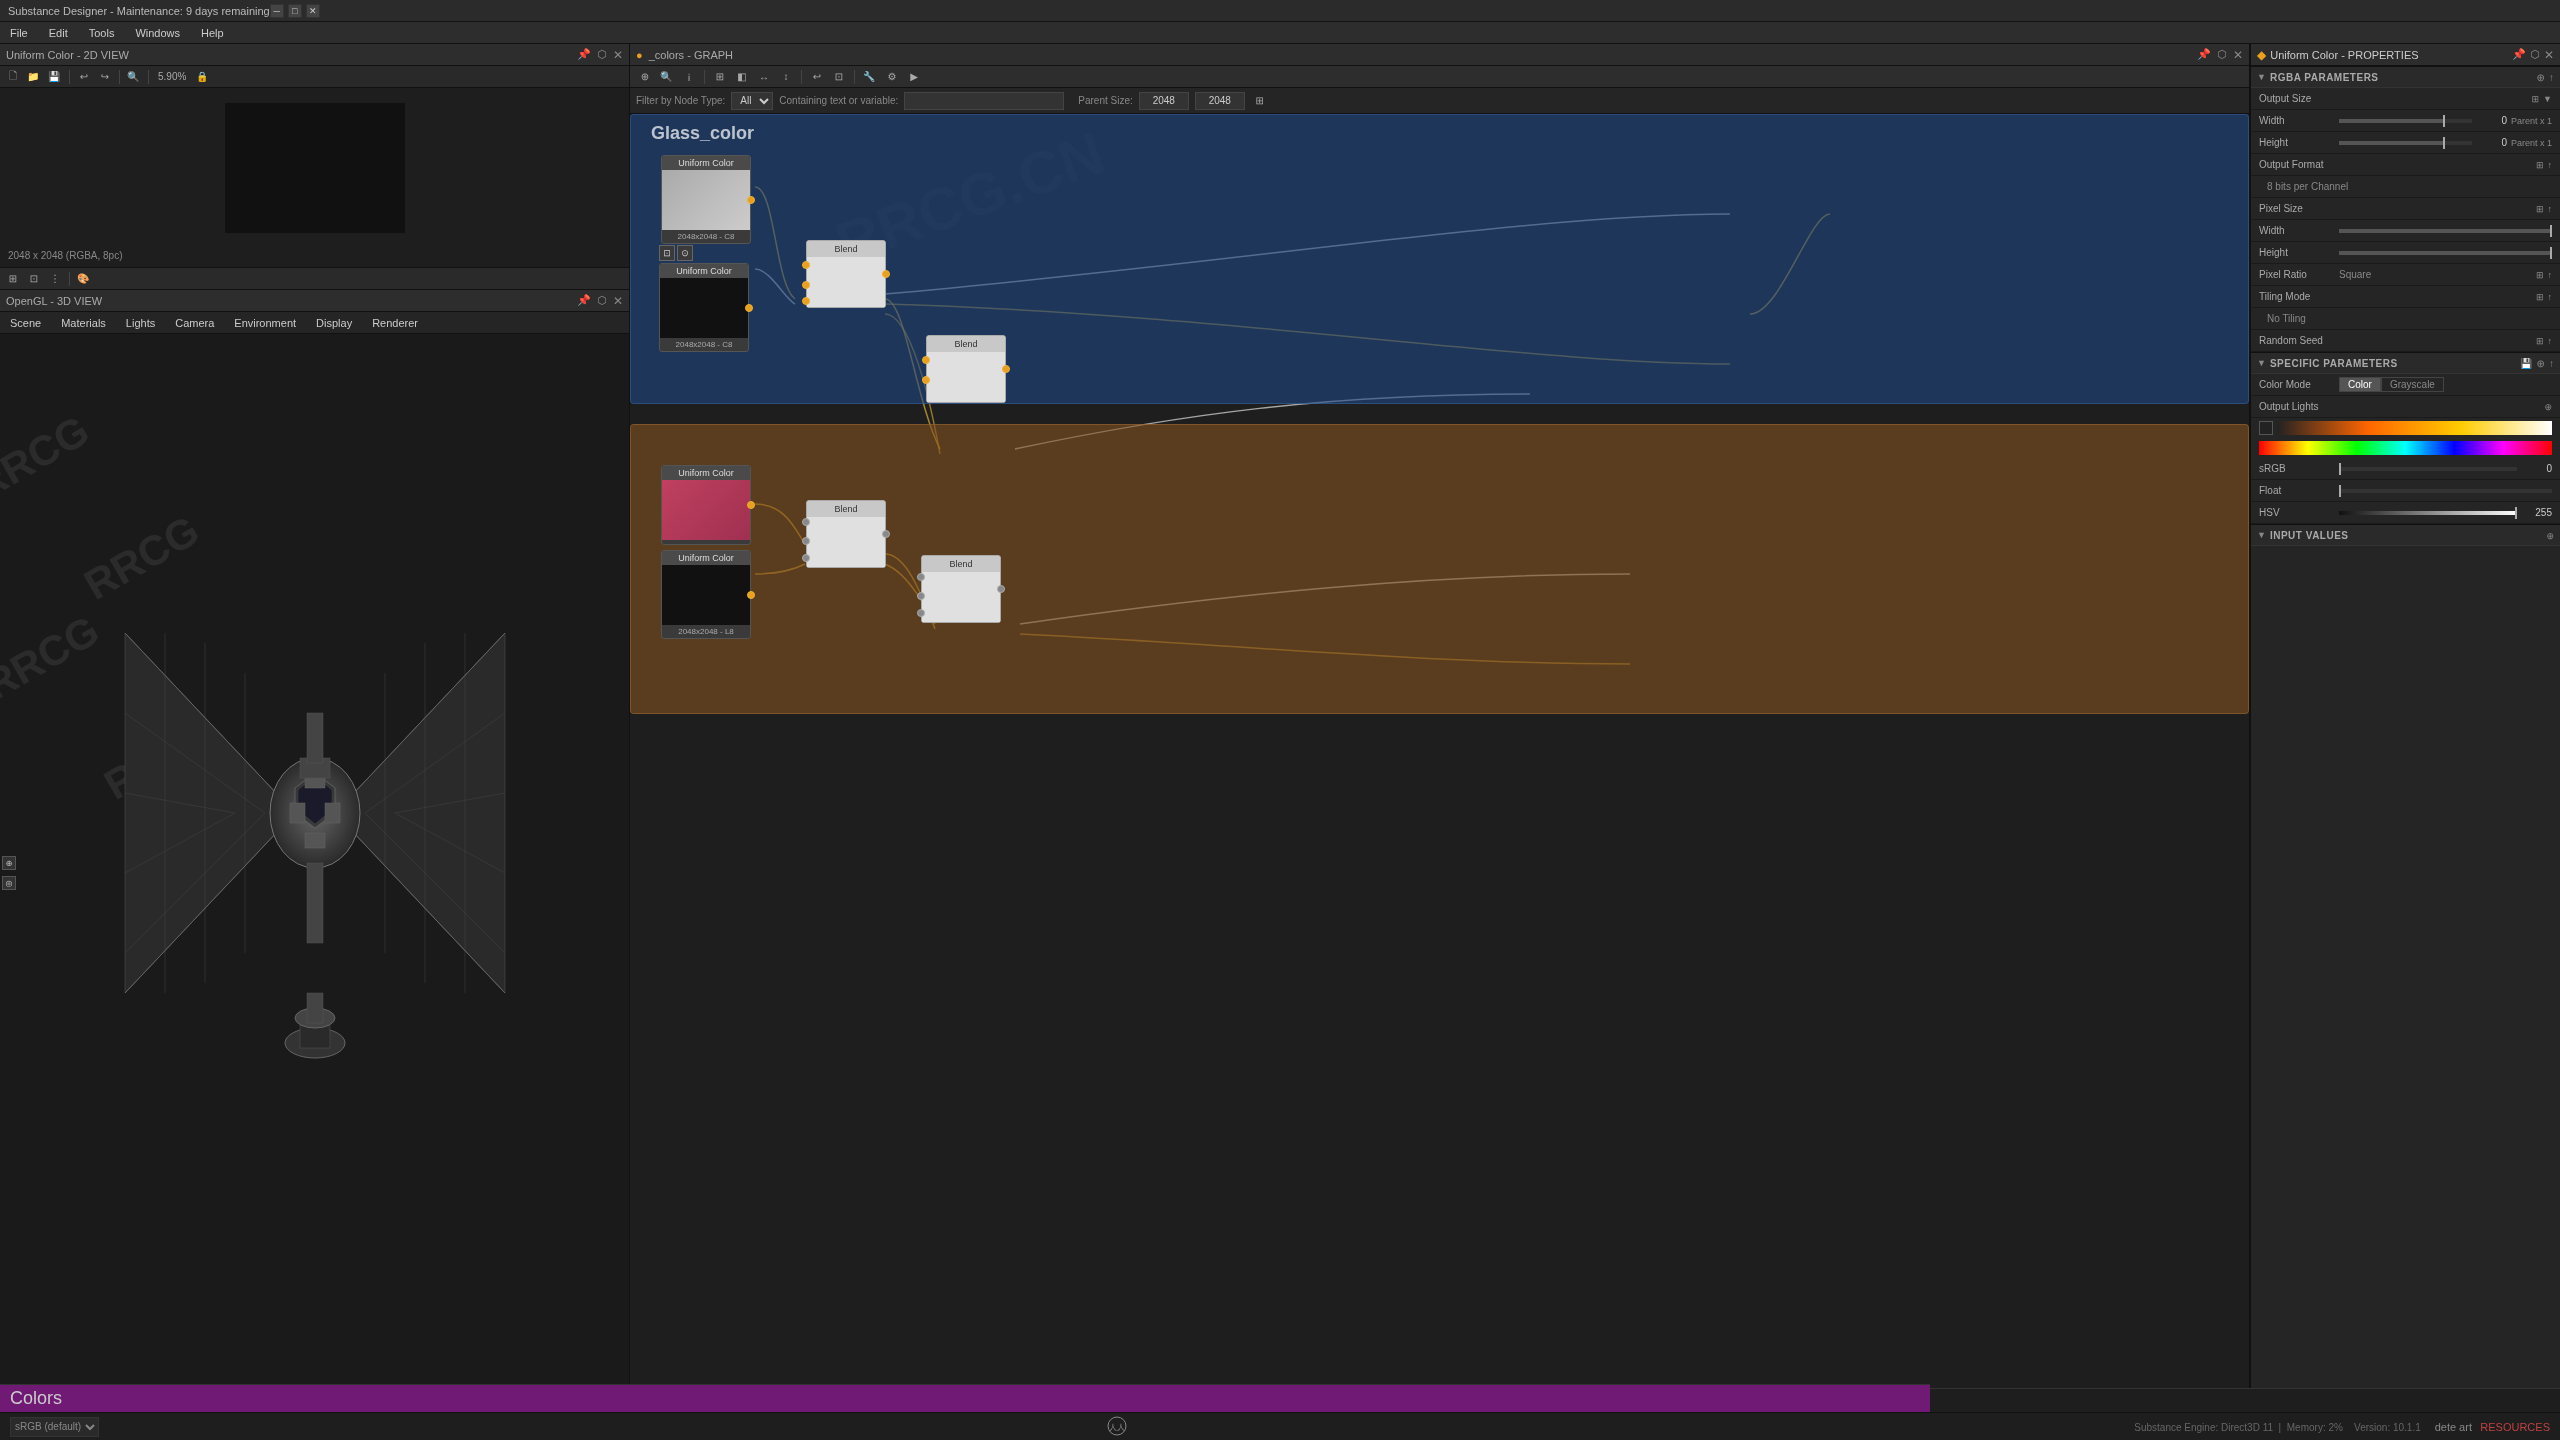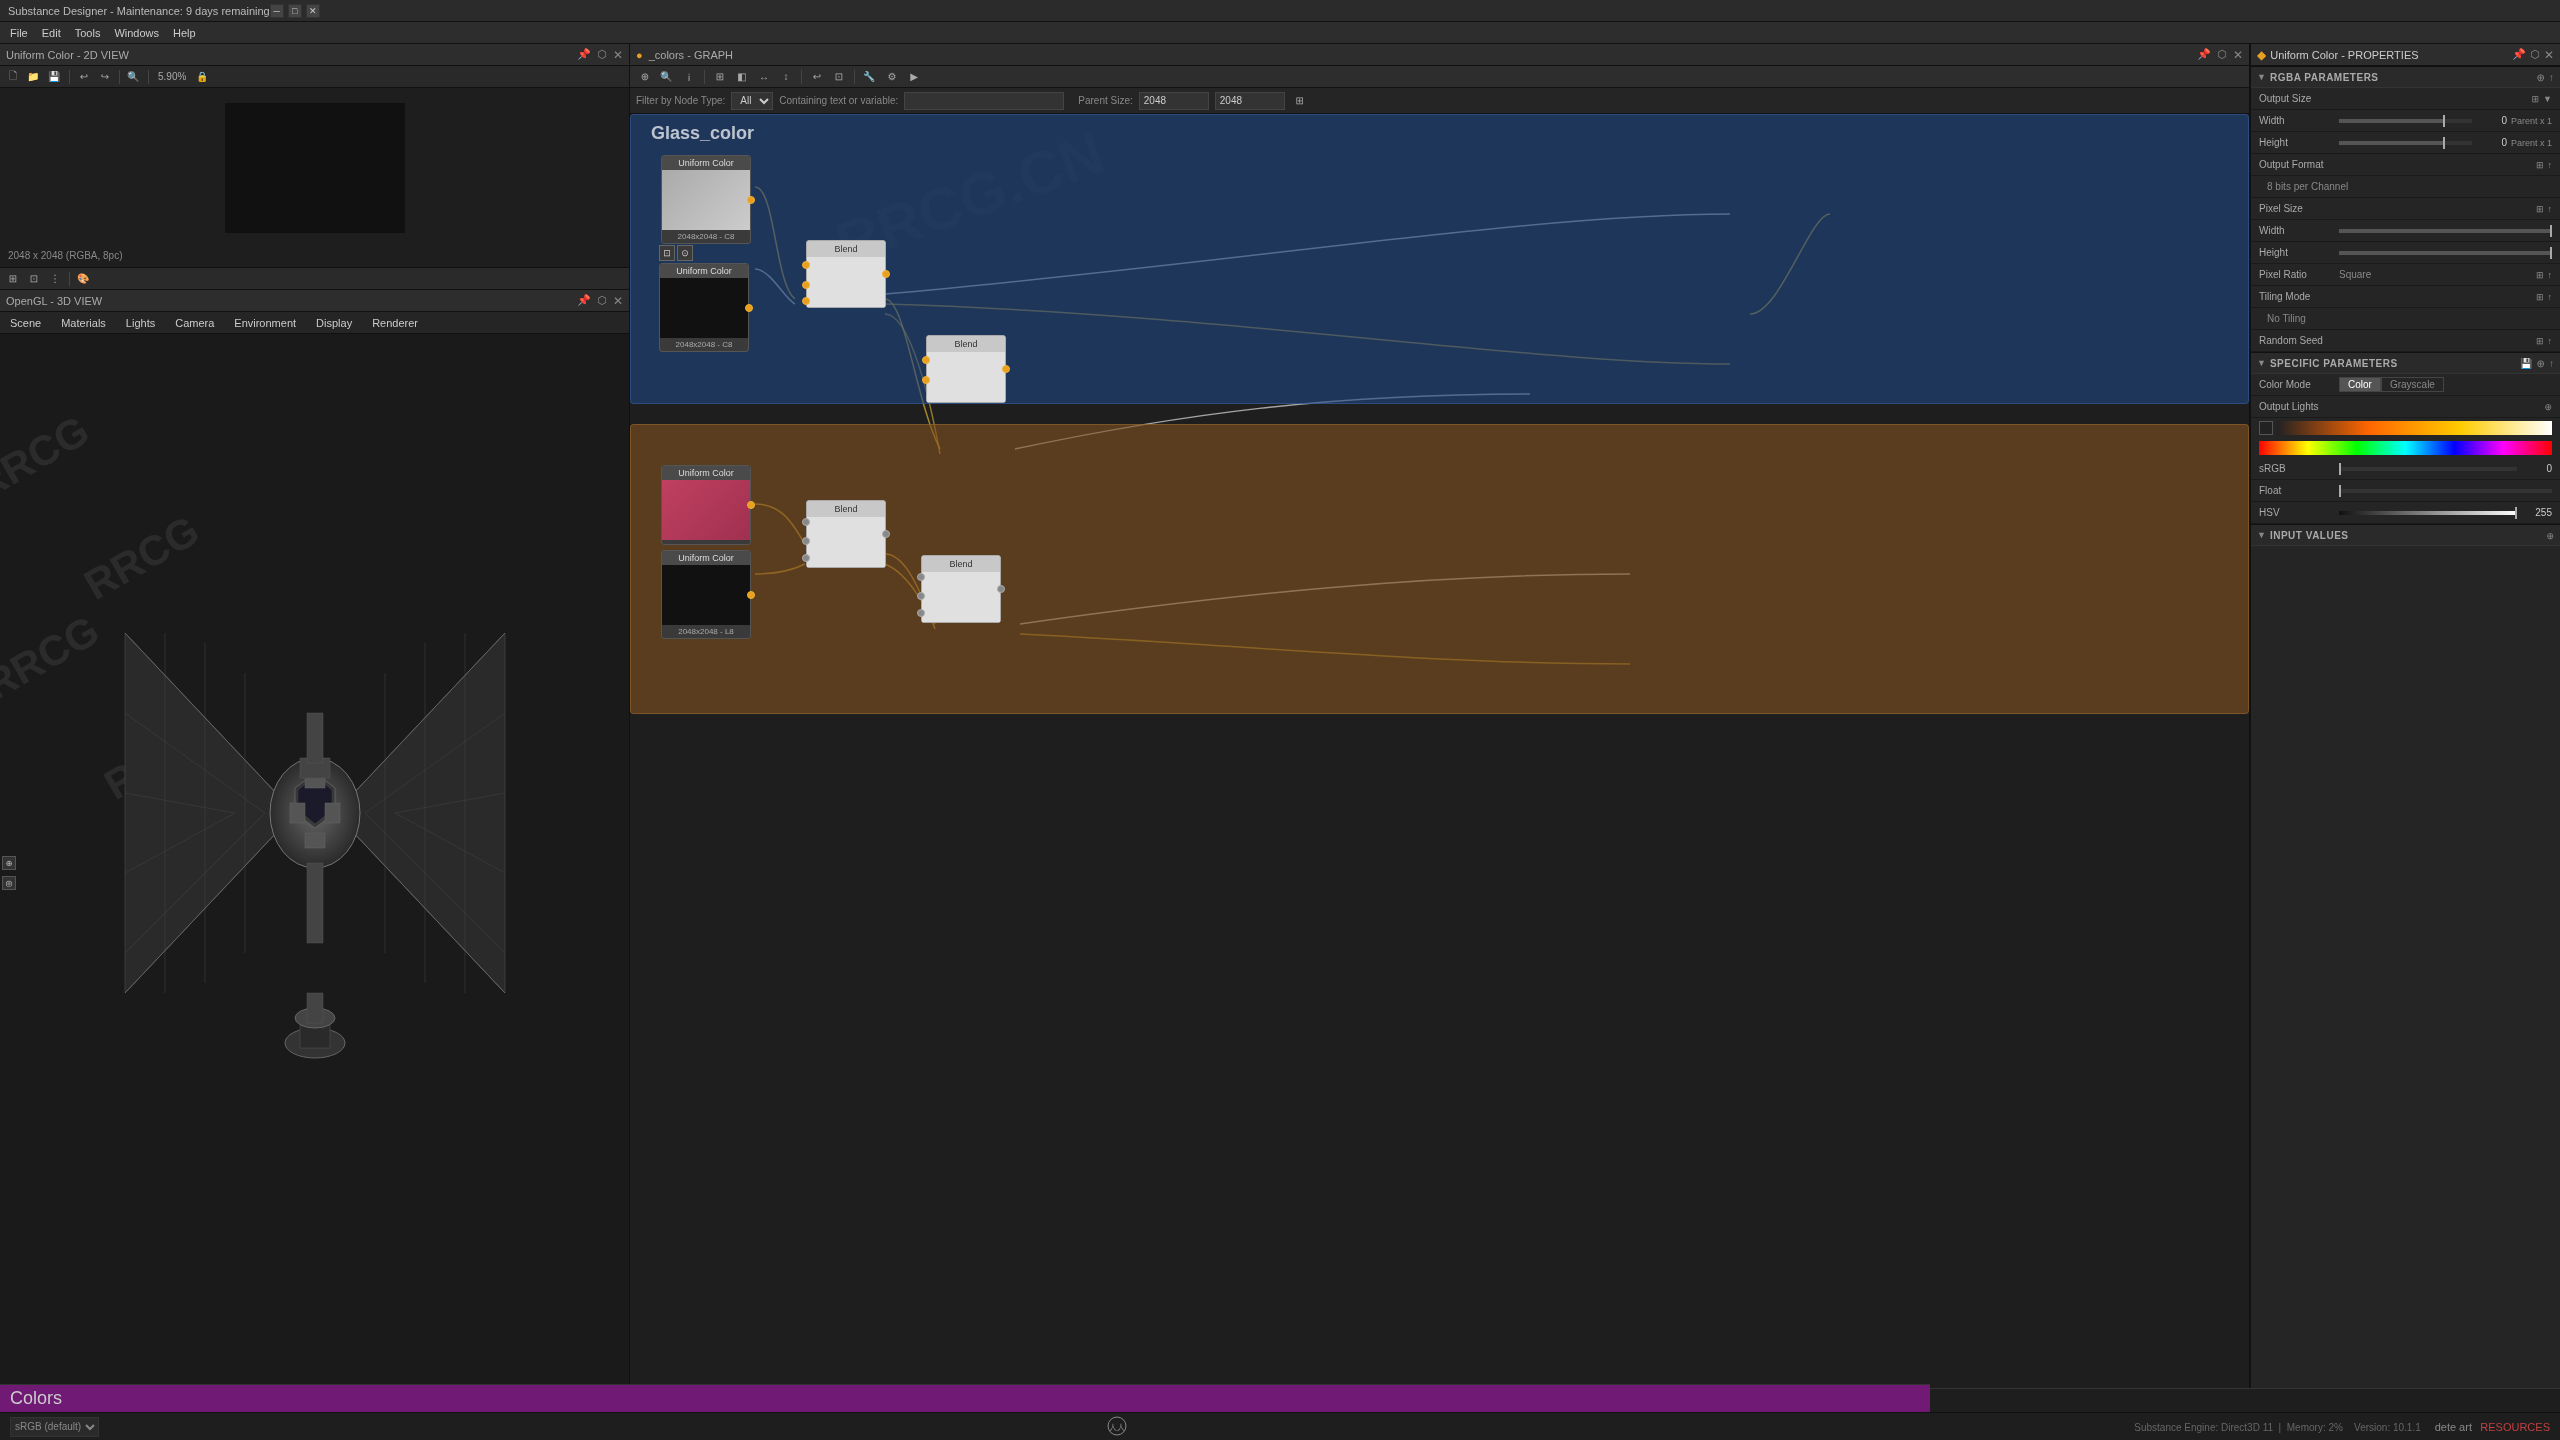--- a/index.html
+++ b/index.html
@@ -36,21 +36,21 @@
       display: flex; align-items: center; justify-content: center;
     }
 
     
     #menu-bar {
       height: 22px;
       background: #2d2d2d;
       display: flex;
       align-items: center;
       padding: 0 6px;
-      gap: 6px;
+      gap: 13px;
       border-bottom: 1px solid #111;
     }
     .menu-item {
       font-size: 11px;
       color: #ccc;
       cursor: pointer;
       padding: 2px 4px;
     }
 
     
@@ -170,21 +170,22 @@
       width: 160px;
     }
     .parent-size-label { font-size: 10px; color: #888; margin-left: 8px; }
     .parent-size-input {
       background: #333;
       border: 1px solid #444;
       color: #ccc;
       font-size: 10px;
       padding: 1px 4px;
       height: 18px;
-      width: 70px;
+      width: 50px;
+      text-align: center;
     }
 
     #graph-content {
       flex: 1;
       position: relative;
       overflow: hidden;
     }
 
     
     .graph-section {

